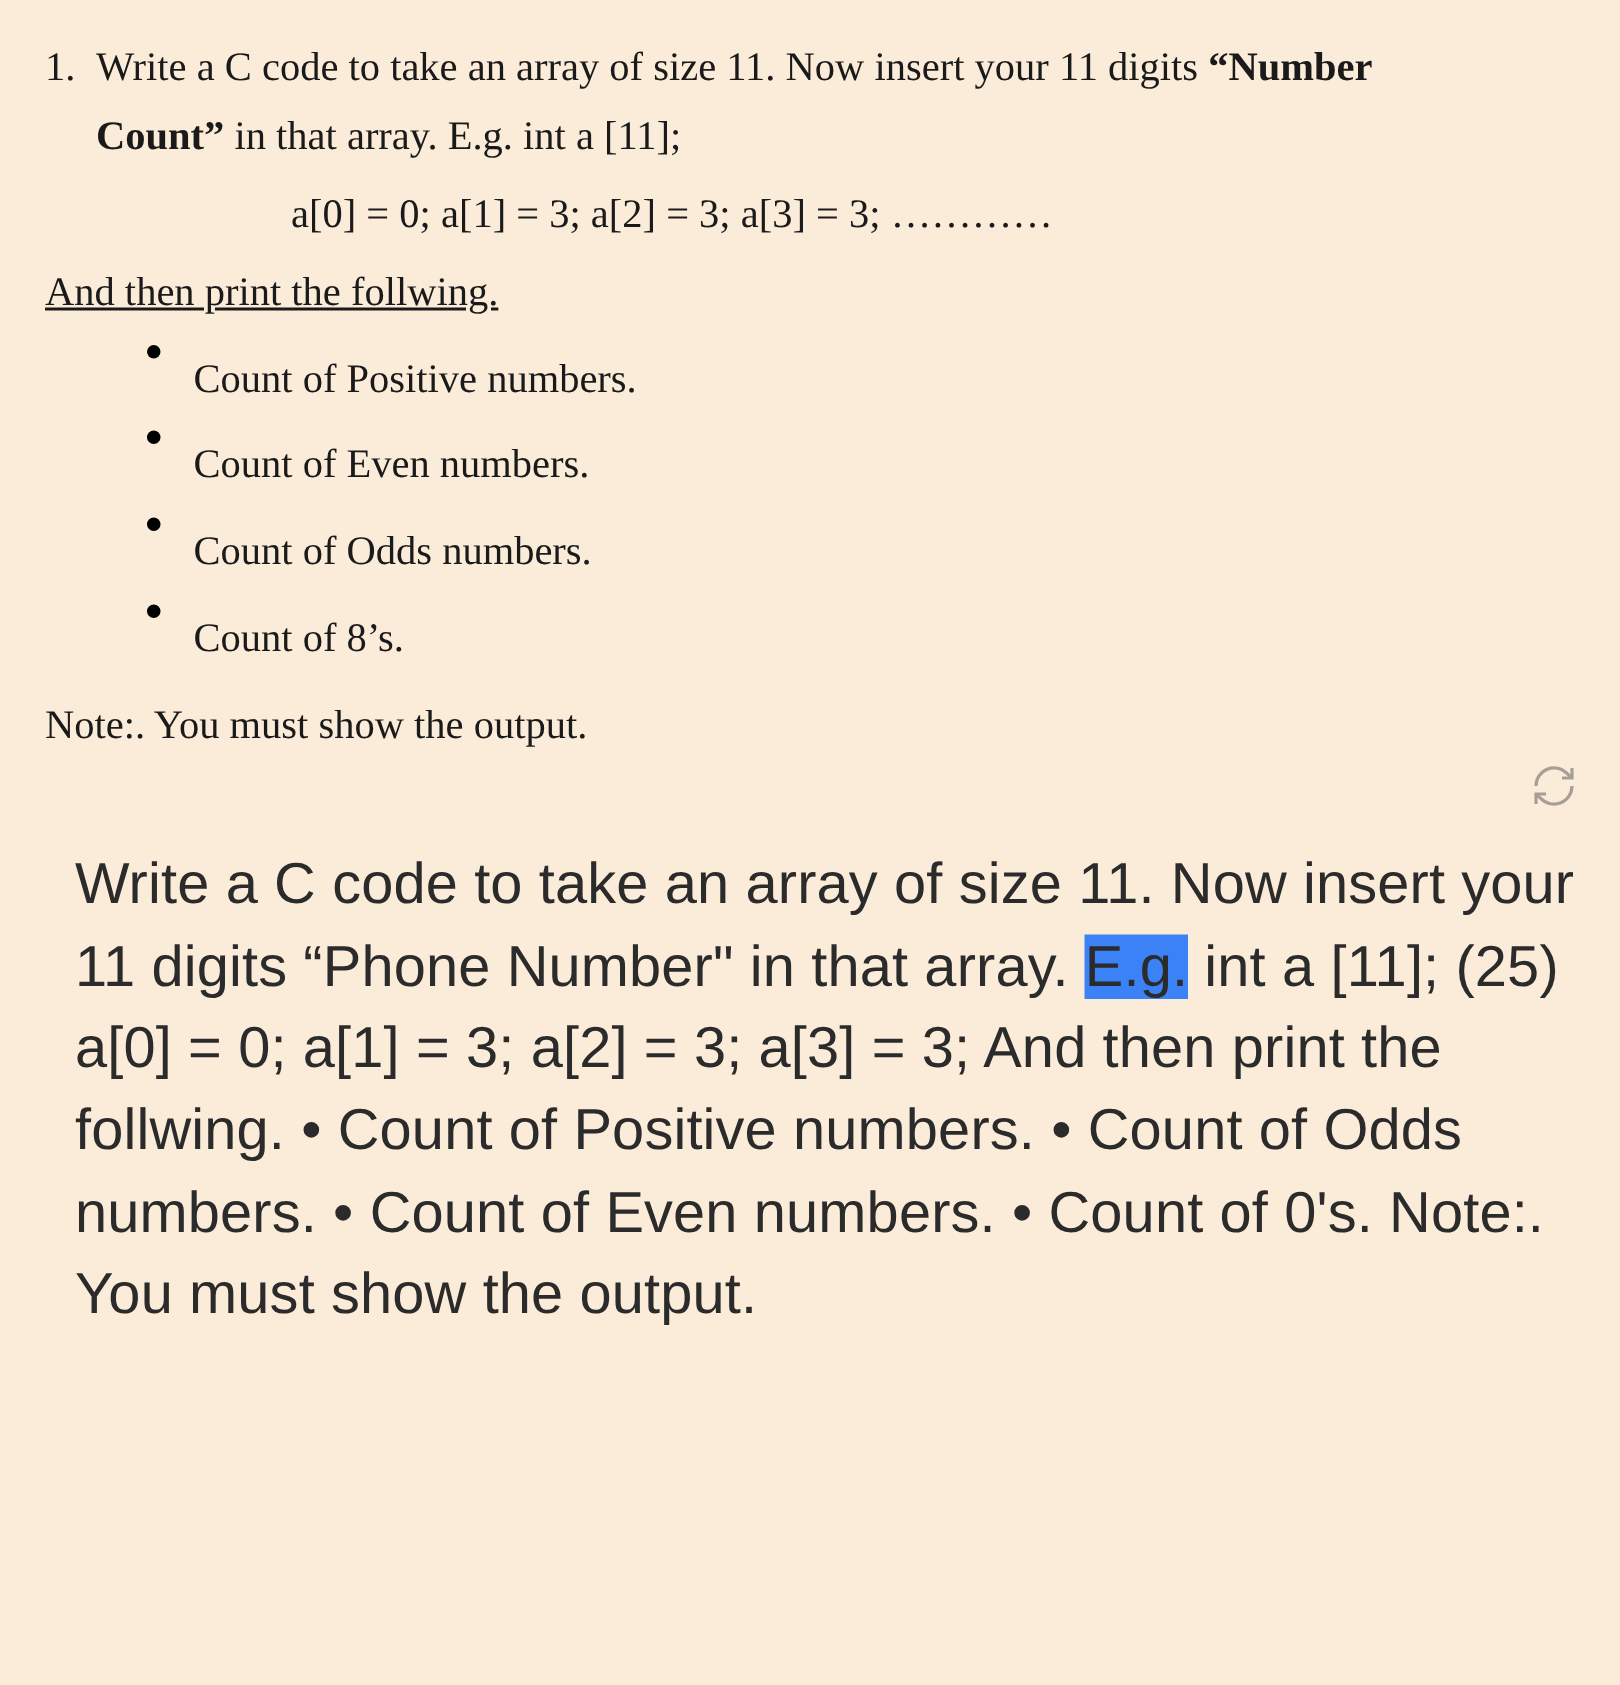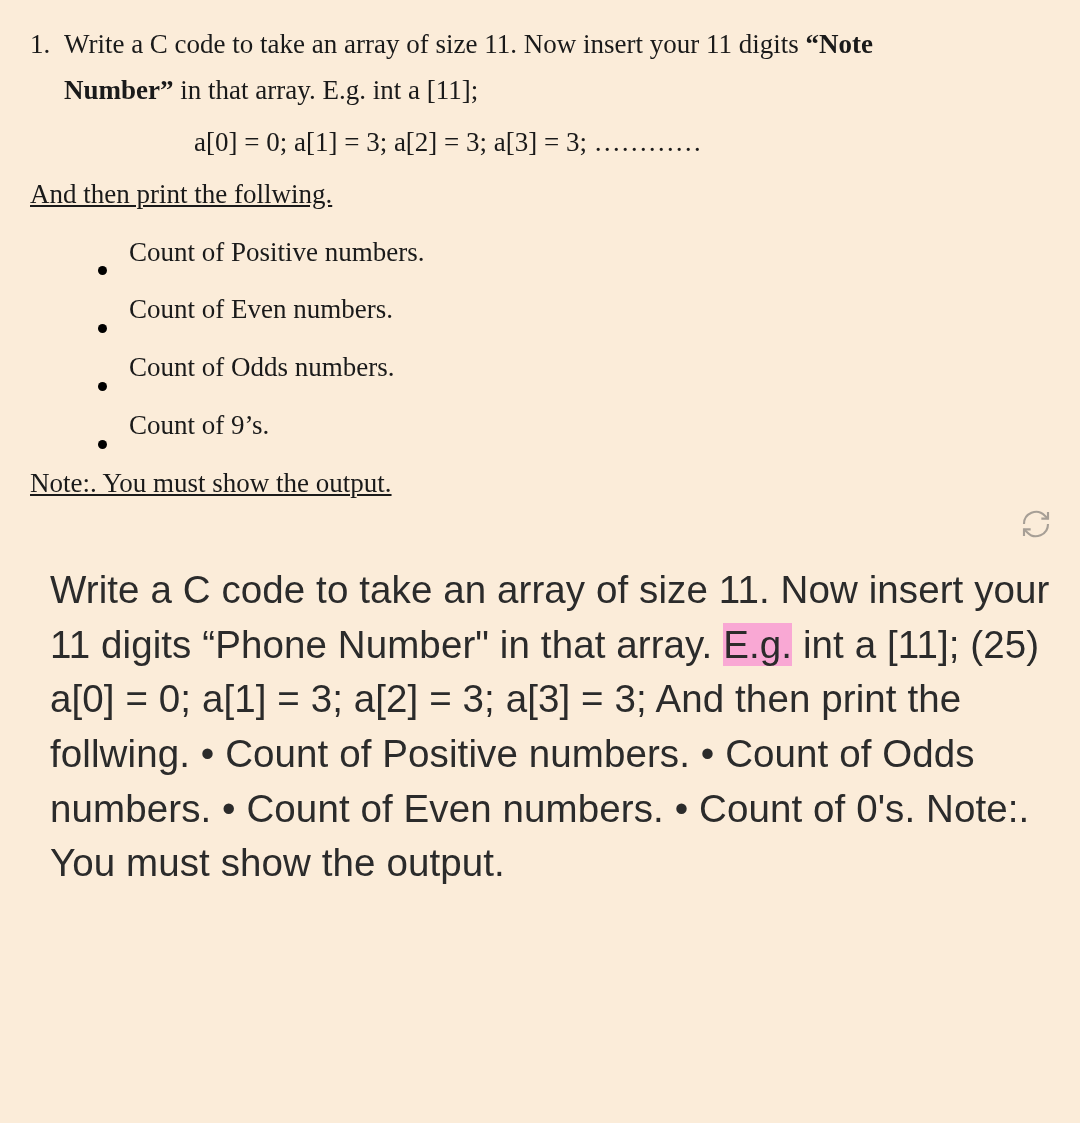--- a/index.html
+++ b/index.html
@@ -37,34 +37,33 @@
   .and-then {
     padding-top: 6px;
     text-decoration: underline;
   }
   .bullet-list {
     padding-left: 68px;
     padding-top: 6px;
   }
   .bullet-item {
     display: flex;
-    align-items: flex-end;
+    align-items: flex-start;
     padding: 6px 0;
   }
   .bullet-dot {
     width: 9px;
     height: 9px;
     background: #000;
     border-radius: 50%;
     margin-right: 22px;
     flex-shrink: 0;
   }
   .note-line {
     padding-top: 6px;
-    text-decoration: underline;
   }
   .bold {
     font-weight: bold;
   }
   .refresh-icon {
     position: absolute;
     right: 28px;
     top: 508px;
     width: 32px;
     height: 32px;
@@ -73,56 +72,56 @@
   .bottom-section {
     padding: 46px 28px 20px 50px;
     font-family: "Helvetica Neue", Arial, "Segoe UI", sans-serif;
     font-weight: 300;
     font-size: 38.5px;
     line-height: 1.42;
     color: #2b2b2b;
     letter-spacing: 0.1px;
   }
   .highlight {
-    background: #f9a8d4;
+    background: #3b82f6;
   }
 </style>
 </head>
 <body>
 
 <div class="top-section">
   <div class="num-item">
     <div class="list-num">1.</div>
     <div class="list-body">
       <div>
-        <span>Write a C code to take an array of size 11. Now insert your 11 digits </span><span class="bold">“Note</span>
+        <span>Write a C code to take an array of size 11. Now insert your 11 digits </span><span class="bold">“Number</span>
       </div>
       <div>
-        <span class="bold">Number”</span><span> in that array. E.g. int a [11];</span>
+        <span class="bold">Count”</span><span> in that array. E.g. int a [11];</span>
       </div>
       <div class="assign-line">a[0] = 0;  a[1] = 3; a[2] = 3; a[3] = 3; …………</div>
     </div>
   </div>
   <div class="and-then">And then print the follwing.</div>
   <div class="bullet-list">
     <div class="bullet-item">
       <div class="bullet-dot"></div>
       <div>Count of Positive numbers.</div>
     </div>
     <div class="bullet-item">
       <div class="bullet-dot"></div>
       <div>Count of Even numbers.</div>
     </div>
     <div class="bullet-item">
       <div class="bullet-dot"></div>
       <div>Count of Odds numbers.</div>
     </div>
     <div class="bullet-item">
       <div class="bullet-dot"></div>
-      <div>Count of 9’s.</div>
+      <div>Count of 8’s.</div>
     </div>
   </div>
   <div class="note-line">Note:. You must show the output.</div>
 </div>
 
 <div class="refresh-icon">
   <svg viewBox="0 0 24 24" fill="none" stroke="#555" stroke-width="1.6">
     <path d="M3 12a9 9 0 0 1 15.5-6.3L21 8"></path>
     <path d="M21 3v5h-5"></path>
     <path d="M21 12a9 9 0 0 1-15.5 6.3L3 16"></path>

